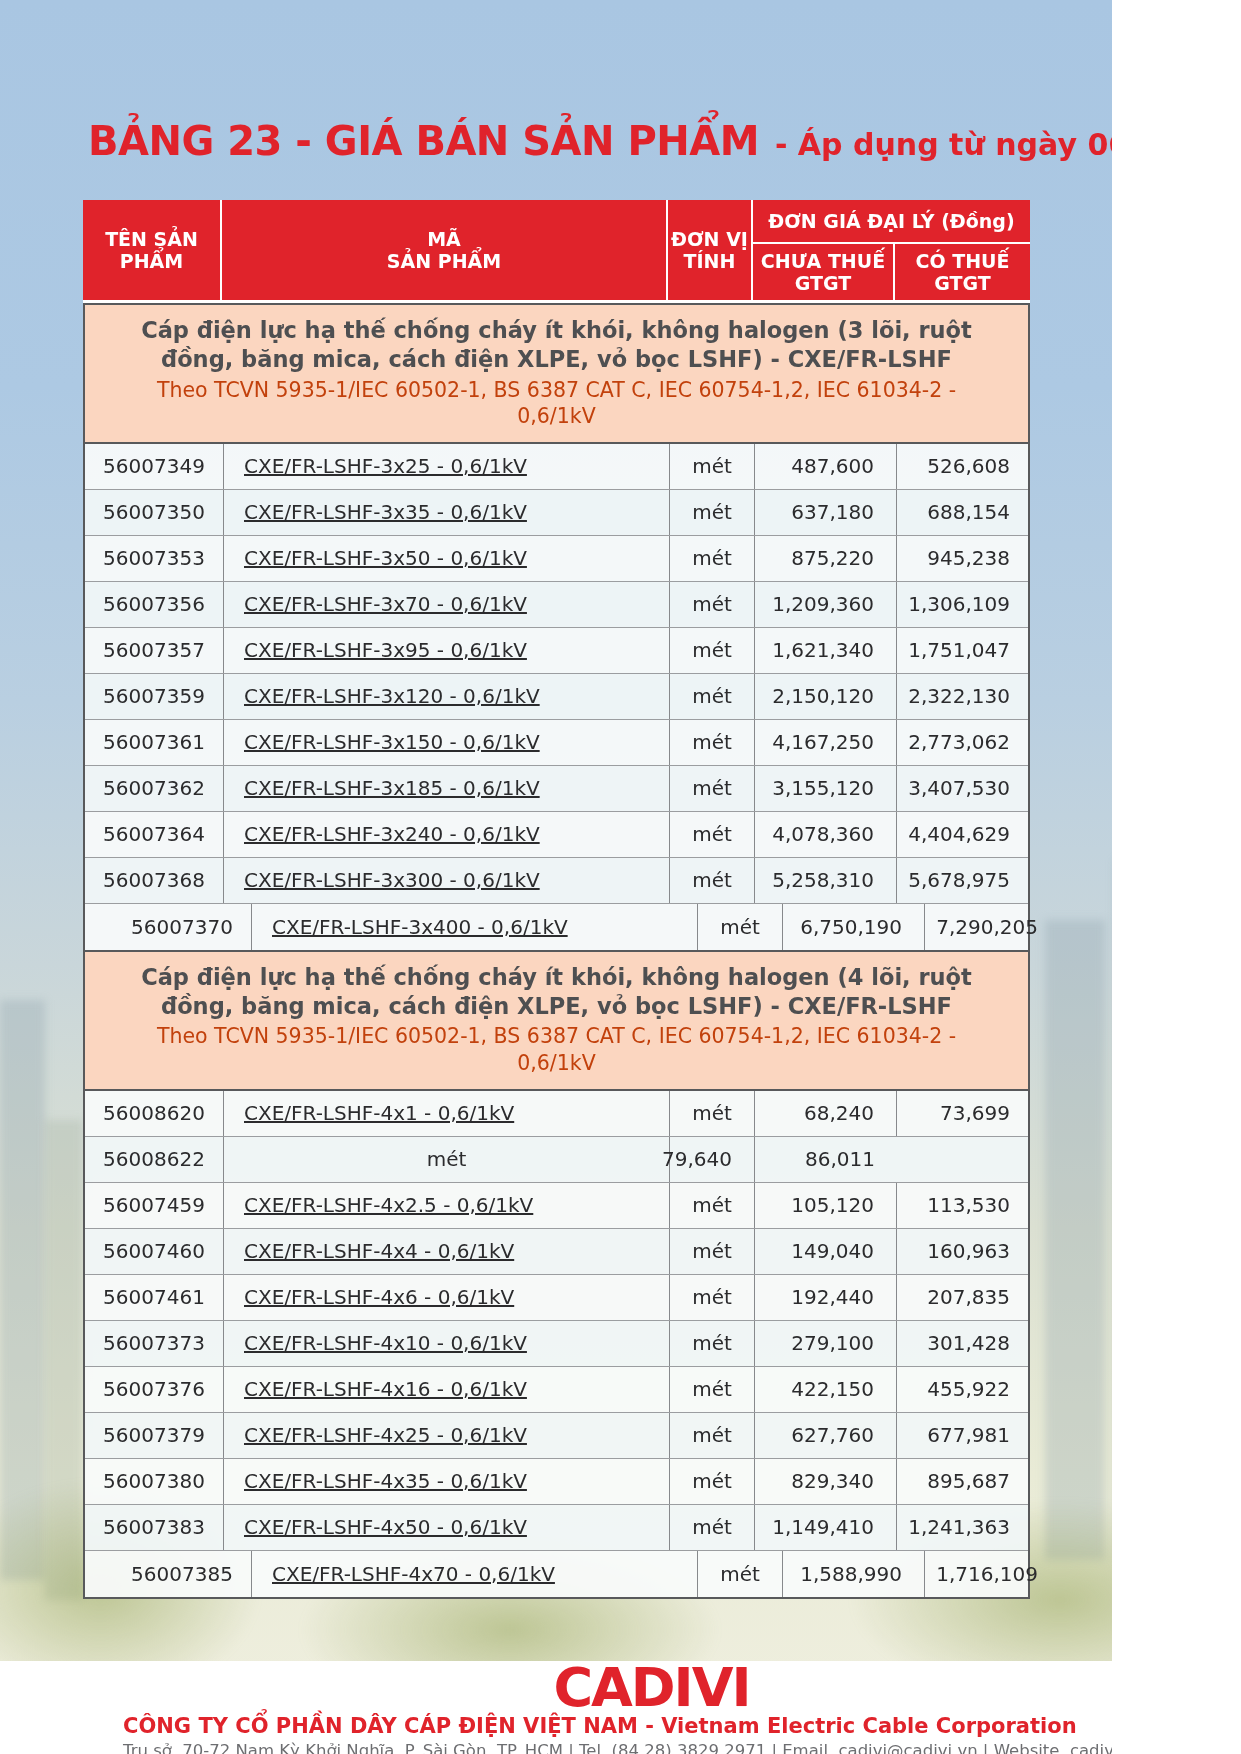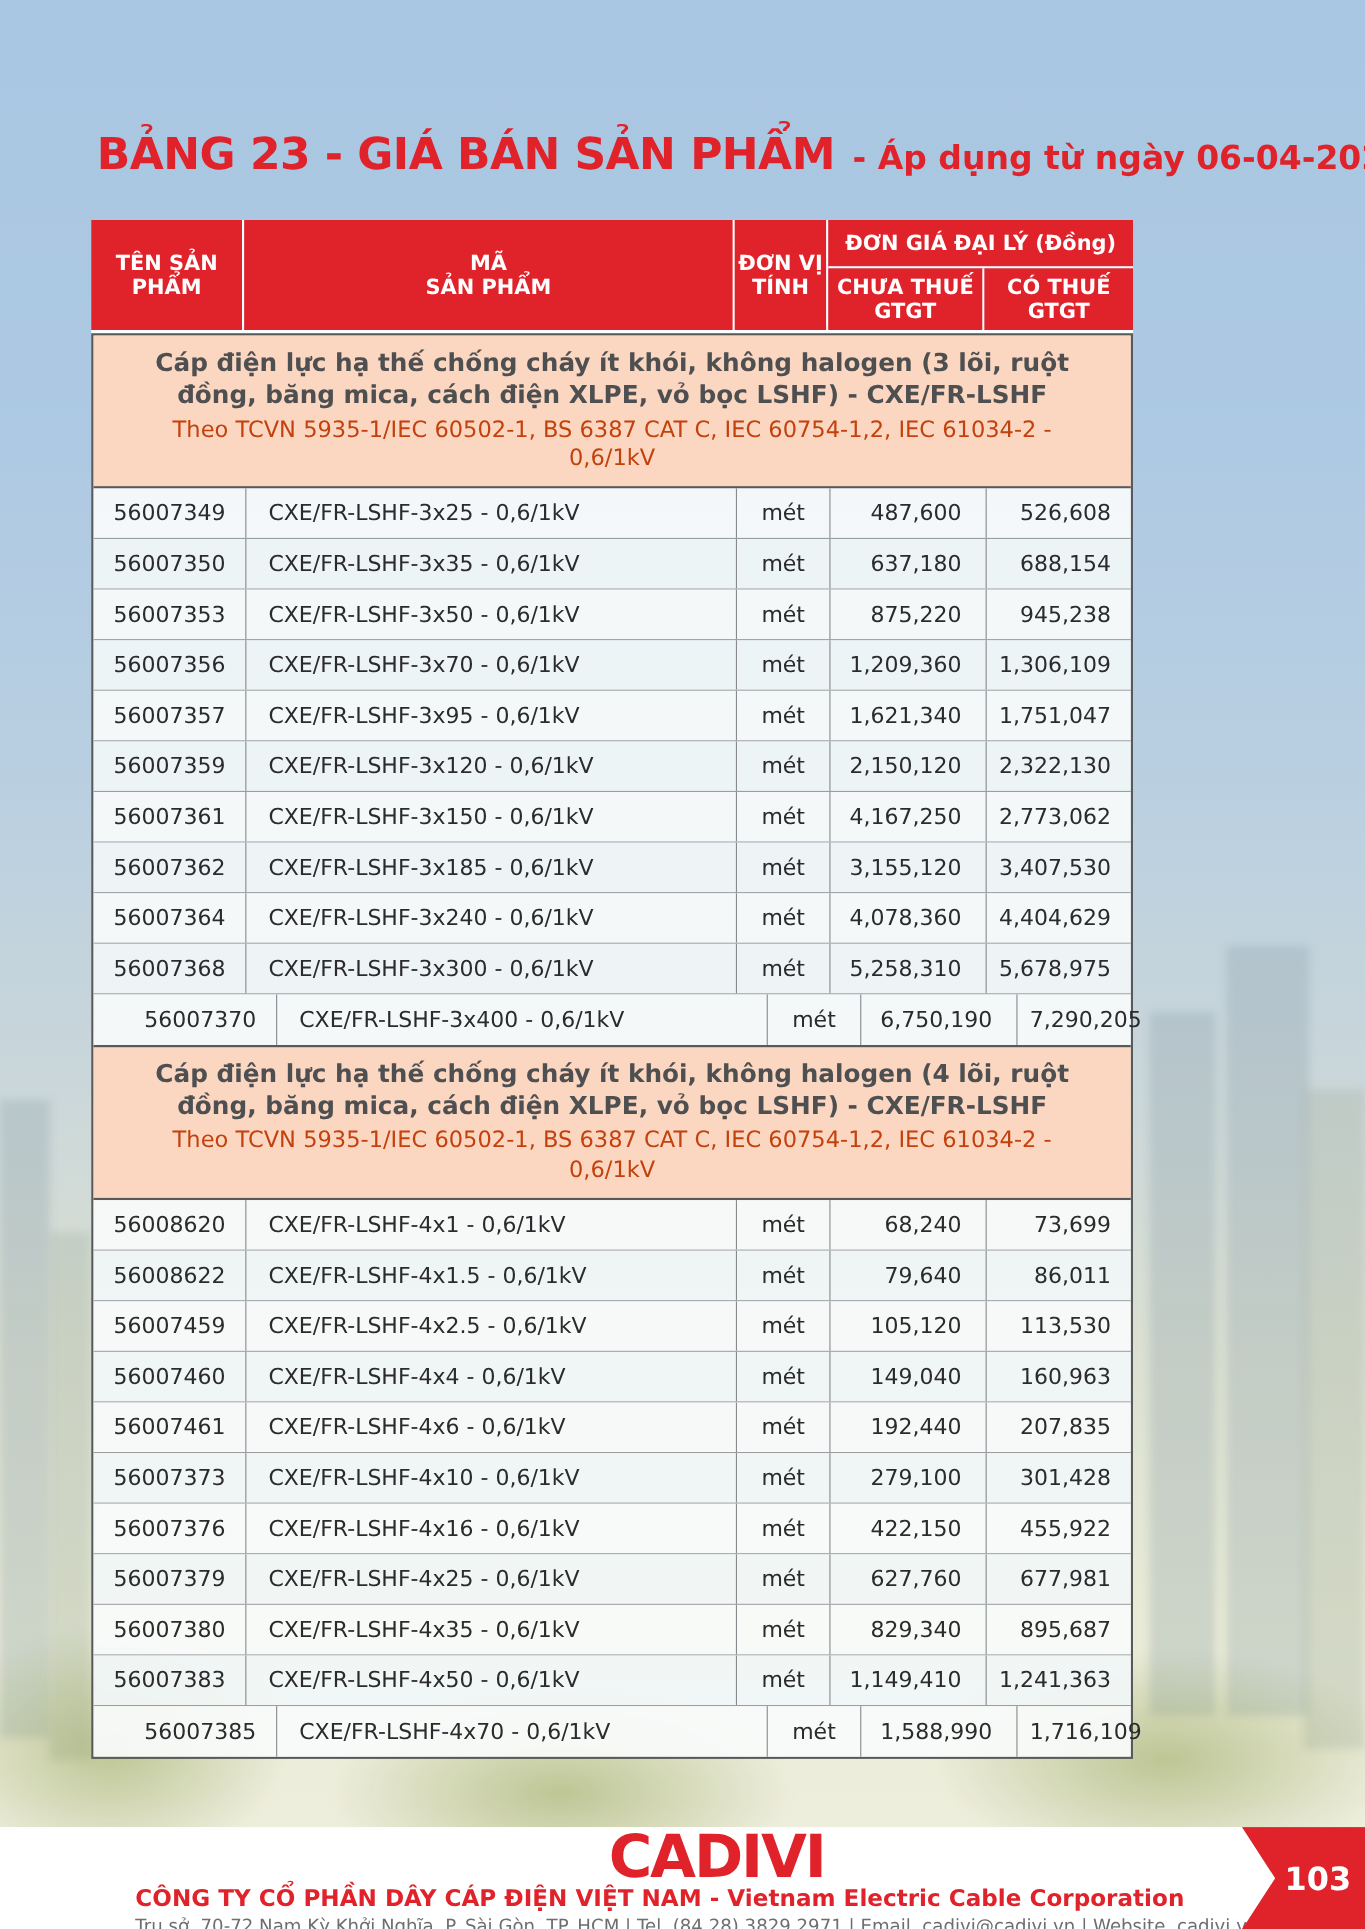--- a/index.html
+++ b/index.html
@@ -1,17 +1,17 @@
 <!DOCTYPE html>
 <html lang="vi"><head>
 <meta charset="utf-8">
 <style>
   html,body{margin:0;padding:0;}
   body{font-family:"DejaVu Sans","Liberation Sans",sans-serif;}
-  .page{position:relative;width:1241px;height:1754px;overflow:hidden;
+  .page{position:relative;width:1112px;height:1754px;overflow:hidden;
     background:linear-gradient(180deg,#a9c6e2 0%,#adc9e3 22%,#b9cfe1 40%,#c9d6da 55%,#dbe0d2 70%,#e9ebd6 84%,#f0efe0 100%);}
   
   .bg-decor{position:absolute;filter:blur(4px);pointer-events:none;}
   .bld{background:rgba(140,158,170,0.30);}
   .bld2{background:rgba(170,180,165,0.35);}
   .tree{background:radial-gradient(closest-side,rgba(150,165,90,0.55),rgba(150,165,90,0));}
 
   
   .title-row{position:absolute;top:118px;left:88px;display:flex;align-items:baseline;gap:16px;white-space:nowrap;}
   .title-main{color:#e0232b;font-size:40px;font-weight:bold;letter-spacing:-0.5px;}
@@ -35,21 +35,21 @@
   .section-title{font-weight:bold;font-size:22.5px;color:#4e4f51;line-height:1.3;}
   .section-standard{font-size:20.5px;color:#c2410c;line-height:1.3;margin-top:2px;}
 
   .trow{display:grid;grid-template-columns:139px 446px 85px 142px 135px;height:46px;align-items:center;
     background:rgba(249,251,251,0.93);border-bottom:1px solid #9b9da0;font-size:20px;color:#2b2b2d;box-sizing:border-box;}
   .trow:nth-child(even){background:rgba(241,246,248,0.93);}
   .rows-block > .trow:last-child{border-bottom:none;padding-left:28px;}
   .td{box-sizing:border-box;height:100%;display:flex;align-items:center;}
   .td.vline{border-right:1px solid #87898c;}
   .td.code{justify-content:center;}
-  .td.name{padding-left:20px;}
+  .td.name{padding-left:20px;text-decoration:underline;}
   .td.unit{justify-content:center;}
   .td.price{justify-content:flex-end;padding-right:22px;}
 
   
   .footer{position:absolute;left:0;bottom:0;width:1241px;height:93px;background:#ffffff;display:flex;align-items:center;flex-direction:column;}
   .logo{color:#e0232b;font-size:54px;font-weight:900;letter-spacing:-2px;margin-left:62px;line-height:1;}
   .company-block{margin-left:26px;display:flex;flex-direction:column;gap:4px;}
   .company-name{color:#e0232b;font-size:21px;font-weight:bold;line-height:1.1;}
   .company-address{color:#6d6e71;font-size:16.5px;line-height:1.1;}
   .page-tab{position:absolute;right:0;top:0;width:112px;height:93px;background:#e0232b;
@@ -178,21 +178,20 @@
         <div class="rows-block">
           <div class="trow">
             <div class="td code vline">56008620</div>
             <div class="td name vline">CXE/FR-LSHF-4x1 - 0,6/1kV</div>
             <div class="td unit vline">mét</div>
             <div class="td price vline">68,240</div>
             <div class="td price">73,699</div>
           </div>
           <div class="trow">
             <div class="td code vline">56008622</div>
-            <div class="td name vline">CXE/FR-LSHF-4x1.5 - 0,6/1kV</div>
             <div class="td unit vline">mét</div>
             <div class="td price vline">79,640</div>
             <div class="td price">86,011</div>
           </div>
           <div class="trow">
             <div class="td code vline">56007459</div>
             <div class="td name vline">CXE/FR-LSHF-4x2.5 - 0,6/1kV</div>
             <div class="td unit vline">mét</div>
             <div class="td price vline">105,120</div>
             <div class="td price">113,530</div>

